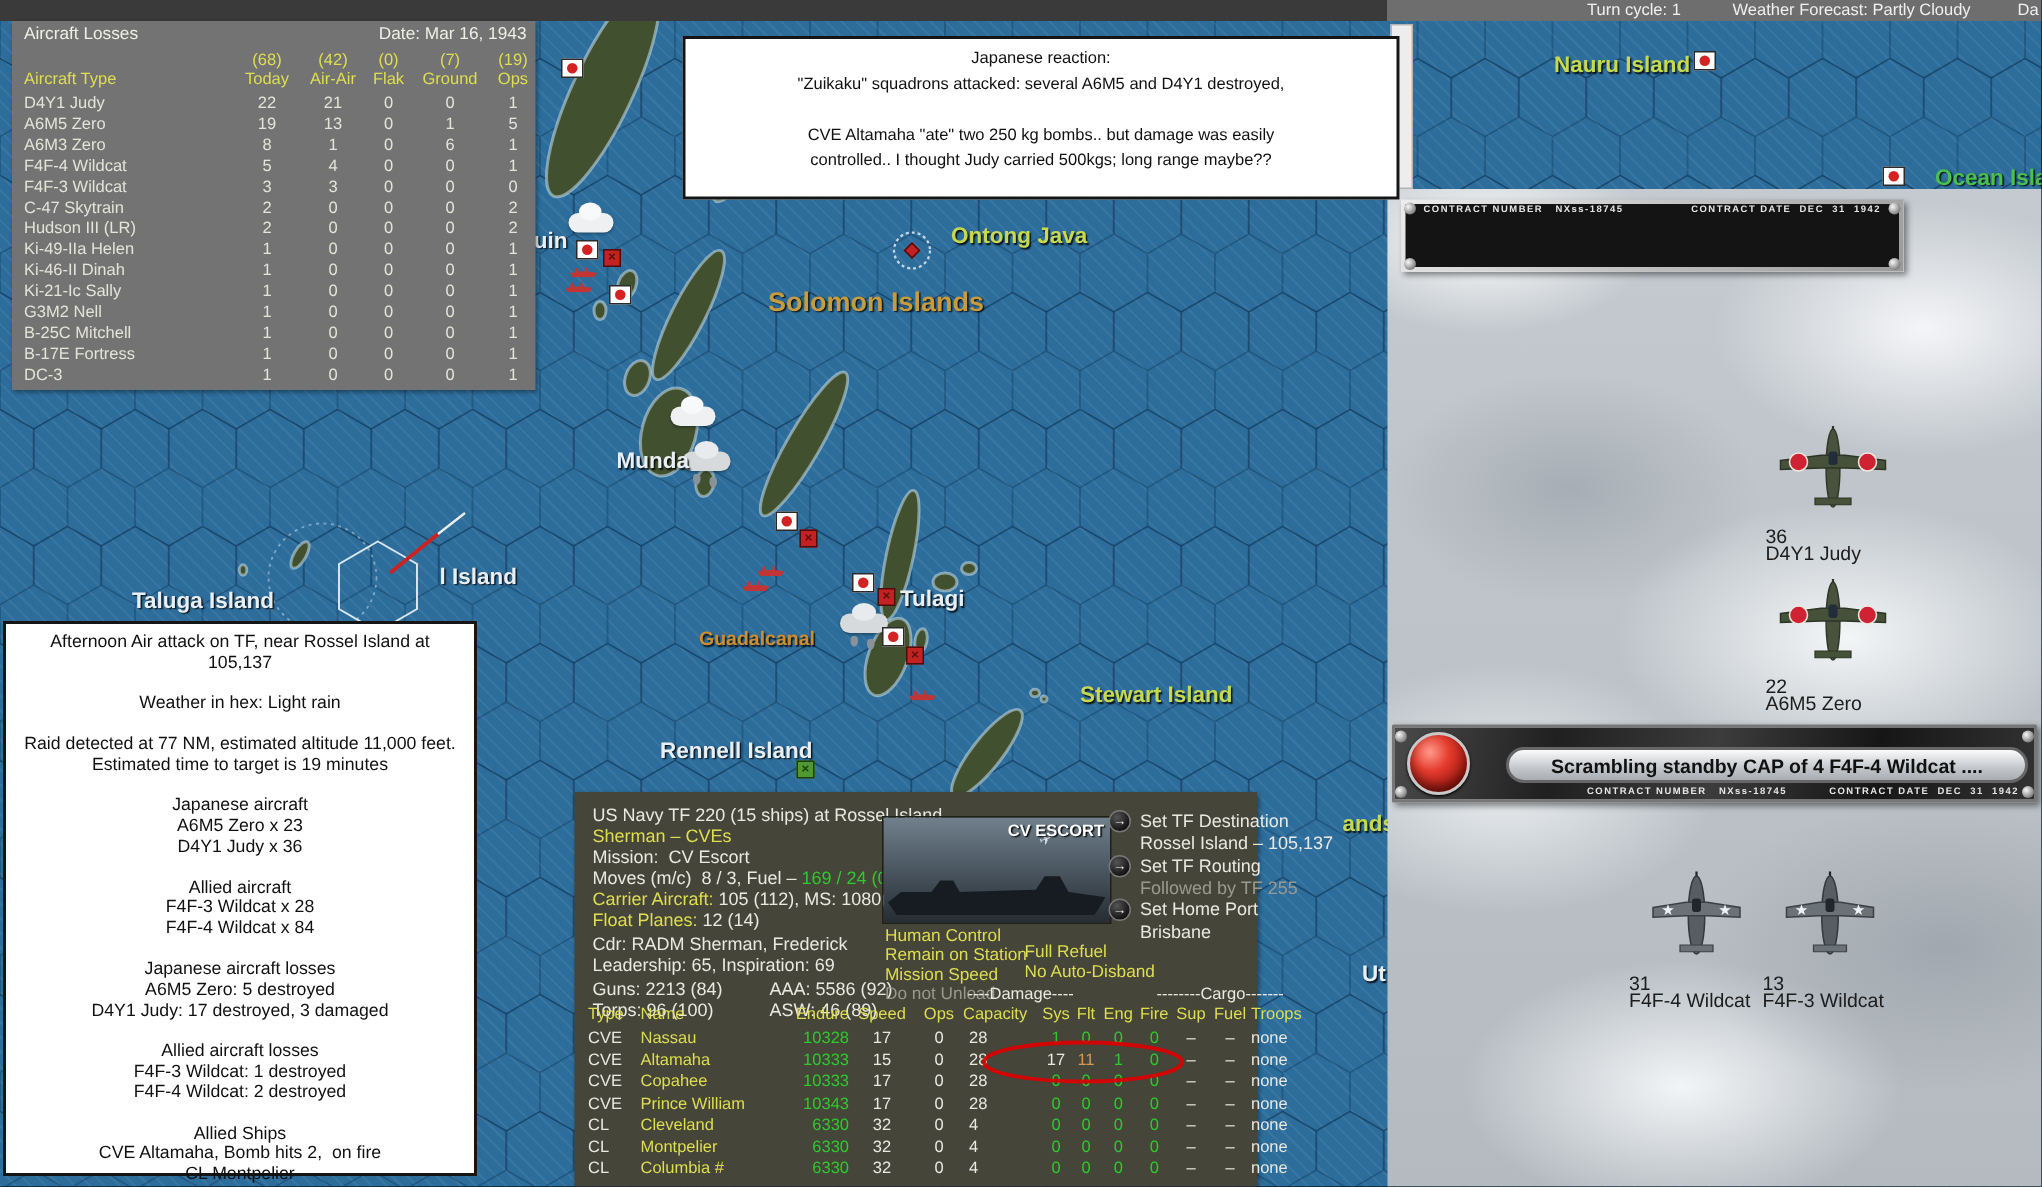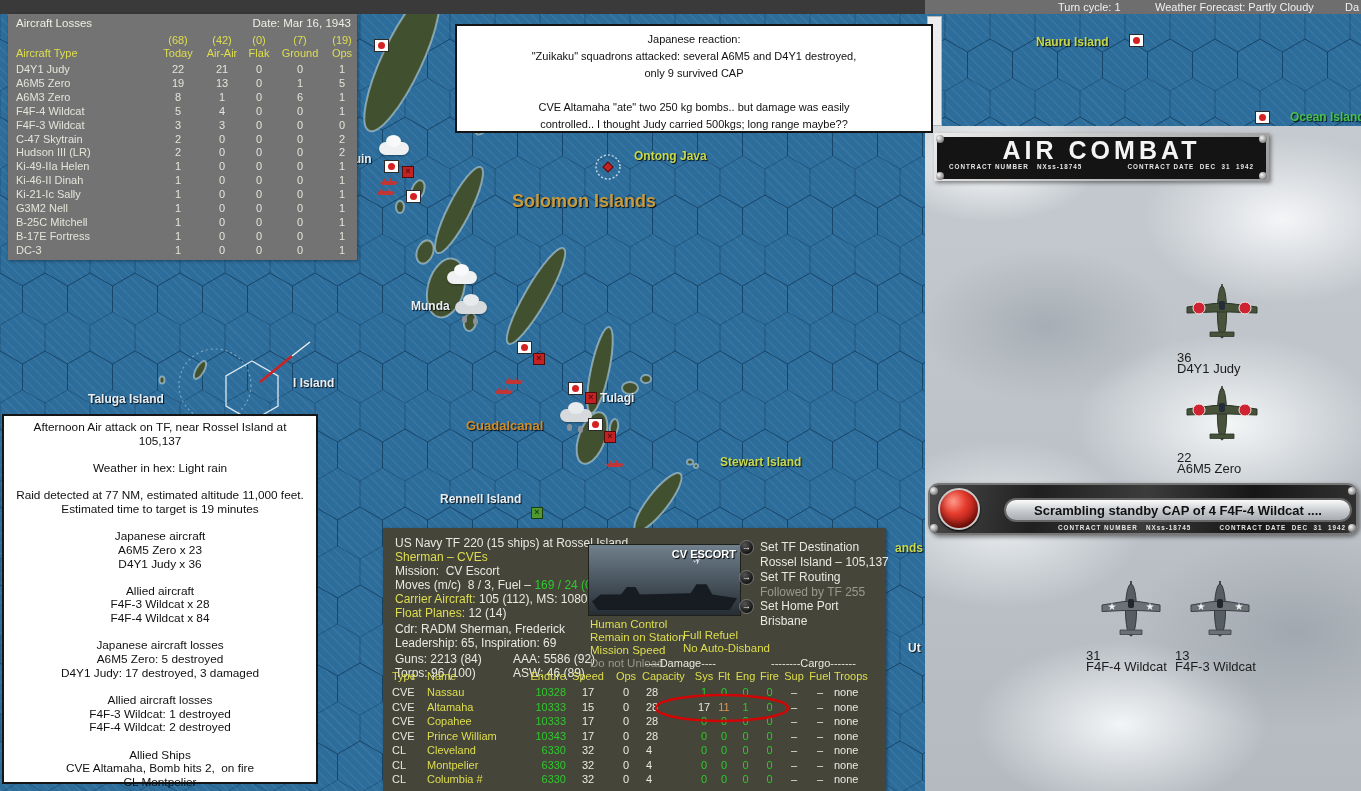--- a/index.html
+++ b/index.html
@@ -5,21 +5,21 @@
   *{margin:0;padding:0;box-sizing:border-box}
   html,body{width:1361px;height:791px;overflow:hidden;background:#000;
     font-family:"Liberation Sans","DejaVu Sans",sans-serif}
   #root{position:relative;width:1361px;height:791px;overflow:hidden}
 
   
   #map{position:absolute;inset:0;background:#2c6d9b;z-index:0}
   #map .hatch{position:absolute;inset:0;
     background:repeating-linear-gradient(45deg,rgba(255,255,255,.055) 0 1.5px,transparent 1.5px 7px);}
   #map-svg{position:absolute;left:0;top:0;pointer-events:none}
-  .map-label{position:absolute;font-size:12px;font-weight:bold;color:#e9eef3;
+  .map-label{position:absolute;font-size:15px;font-weight:bold;color:#e9eef3;
     text-shadow:1px 1px 1px rgba(0,0,0,.85);white-space:nowrap;z-index:3}
   .map-label.c-lime{color:#c8d94e}
   .map-label.c-green{color:#49c04f}
   .map-label.c-tan{color:#c79b3e;font-size:18px}
   .map-label.c-orange{color:#d08d2e;font-size:13px}
   .map-label.c-white{color:#e9eef3}
   .map-icon{position:absolute;z-index:2}
   .c-jp-flag{width:15px;height:13px;background:#fdfdfd;border:1px solid #2a2a2a;
     display:flex;align-items:center;justify-content:center}
   .c-jp-flag::after{content:"";width:7px;height:7px;border-radius:50%;background:#d42222}
@@ -68,21 +68,21 @@
   .al-row{line-height:13.9px;color:#e4e4da}
 
   
   .note{background:#fff;border:2px solid #151515;color:#101010;text-align:center;z-index:22;position:absolute}
   #reaction{left:455px;top:24px;width:478px;height:109px;padding-top:5px}
   #reaction div{font-size:11px;font-weight:normal;line-height:17px;min-height:17px;white-space:pre}
   #report{left:2px;top:414px;width:316px;height:370px;padding-top:5px}
   #report div{font-size:11.8px;line-height:13.65px;min-height:13.65px;white-space:pre}
 
   
-  #tf{position:absolute;left:383px;top:528px;width:503px;height:263px;background:#454539;z-index:20;
+  #tf{position:absolute;left:383px;top:528px;width:455px;height:263px;background:#454539;z-index:20;
     font-size:12px;box-shadow:1px 1px 3px rgba(0,0,0,.4)}
   #tf .ln{white-space:pre;line-height:14px}
   .c-wt{color:#e9e9e2}.c-yl{color:#dede50}.c-gn{color:#2fc82f}.c-gy{color:#9a9a8e}
   .c-g{color:#2fc82f}.c-w{color:#e9e9e2}.c-o{color:#d79a55}
   #tf-info1{position:absolute;left:12px;top:8px}
   #tf-info2{position:absolute;left:12px;top:94px}
   #tf-info3{position:absolute;left:12px;top:124px}
   #tf-info3 .g2{display:inline-block;width:118px}
   #tf-photo{position:absolute;left:205px;top:16px;width:153px;height:72px;border:1px solid #20201a;overflow:hidden;
     background:linear-gradient(180deg,#70808c 0%,#4a5660 50%,#262d33 100%)}
@@ -126,21 +126,21 @@
     border:1px solid #b5b5b5}
   #plaque{position:absolute;left:934px;top:133px;width:335px;height:48px;z-index:12;
     background:linear-gradient(135deg,#ececec,#9a9a9a);padding:3px;box-shadow:2px 2px 4px rgba(0,0,0,.45)}
   #plaque .inner{width:100%;height:100%;background:#141414;position:relative;text-align:center}
   #plaque .title{color:#f4f4f4;font-size:25px;font-weight:bold;letter-spacing:4px;line-height:26px;margin-top:1px}
   .contract-row{display:flex;justify-content:space-between;padding:0 12px;font-size:6.3px;color:#e6e6e6;
     letter-spacing:1px;white-space:pre;font-weight:bold}
   .screw{position:absolute;width:8px;height:8px;border-radius:50%;z-index:13;
     background:radial-gradient(circle at 35% 35%,#f7f7f7,#8a8a8a 65%,#4f4f4f)}
   #banner{position:absolute;left:928px;top:483px;width:430px;height:52px;z-index:12;border:2px solid #777;
-    border-radius:11px;box-shadow:2px 2px 4px rgba(0,0,0,.45);
+    border-radius:1px;box-shadow:2px 2px 4px rgba(0,0,0,.45);
     background:linear-gradient(100deg,#4a4a4a 0%,#202020 25%,#3c3c3c 50%,#161616 75%,#323232 100%)}
   #banner .redbtn{position:absolute;left:8px;top:3px;width:42px;height:42px;border-radius:50%;cursor:pointer;
     border:2px solid #c9c9c9;box-shadow:inset 0 -4px 7px rgba(0,0,0,.45),0 1px 2px #000;
     background:radial-gradient(circle at 35% 30%,#ff9a8a 0%,#e53c2e 35%,#a01810 75%,#6d0f0a 100%)}
   #banner .pill{position:absolute;left:74px;top:13px;width:348px;height:24px;border-radius:12px;
     border:2px solid #666;display:flex;align-items:center;justify-content:center;
     background:linear-gradient(180deg,#fbfbfb,#c3c7cb 60%,#a9adb2)}
   #banner .pill span{font-size:13px;font-weight:bold;color:#111;white-space:nowrap}
   #banner .contract-row{position:absolute;left:128px;right:10px;bottom:2px;padding:0}
   .plane{position:absolute;z-index:12}
@@ -288,21 +288,20 @@
     <span style="left:1058px">Turn cycle: 1</span>
     <span style="left:1155px">Weather Forecast: Partly Cloudy</span>
     <span style="left:1345px">Da</span>
   </div>
 
   <div id="white-strip"></div>
   <div id="clouds"></div>
 
   <div id="plaque">
     <div class="inner">
-      <div class="title">AIR COMBAT</div>
       <div class="contract-row">
         <span>CONTRACT NUMBER   NXss-18745</span>
         <span>CONTRACT DATE  DEC  31  1942</span>
       </div>
     </div>
   </div>
   <div class="screw" style="left:936px;top:135px"></div>
   <div class="screw" style="left:1259px;top:135px"></div>
   <div class="screw" style="left:936px;top:172px"></div>
   <div class="screw" style="left:1259px;top:172px"></div>
@@ -526,21 +525,20 @@
           <span>0</span>
           <span>1</span>
         </div>
       </div>
   </div>
 
   <div id="reaction" class="note">
 
   <div>Japanese reaction:</div>
       <div>"Zuikaku" squadrons attacked: several A6M5 and D4Y1 destroyed,</div>
-      <div>only 9 survived CAP</div>
       <div></div>
       <div>CVE Altamaha "ate" two 250 kg bombs.. but damage was easily</div>
       <div>controlled.. I thought Judy carried 500kgs; long range maybe??</div>
     </div>
 
   <div id="report" class="note">
 
   <div>Afternoon Air attack on TF, near Rossel Island at</div>
       <div>105,137</div>
       <div></div>

